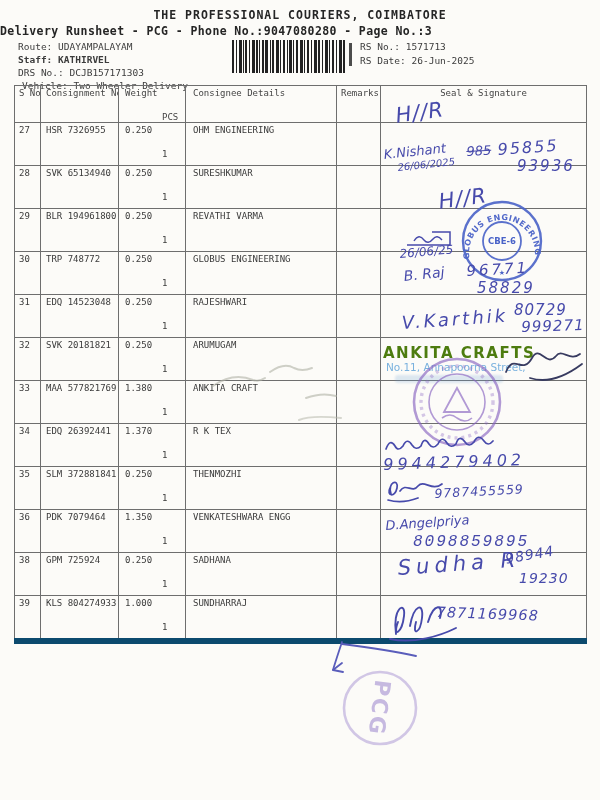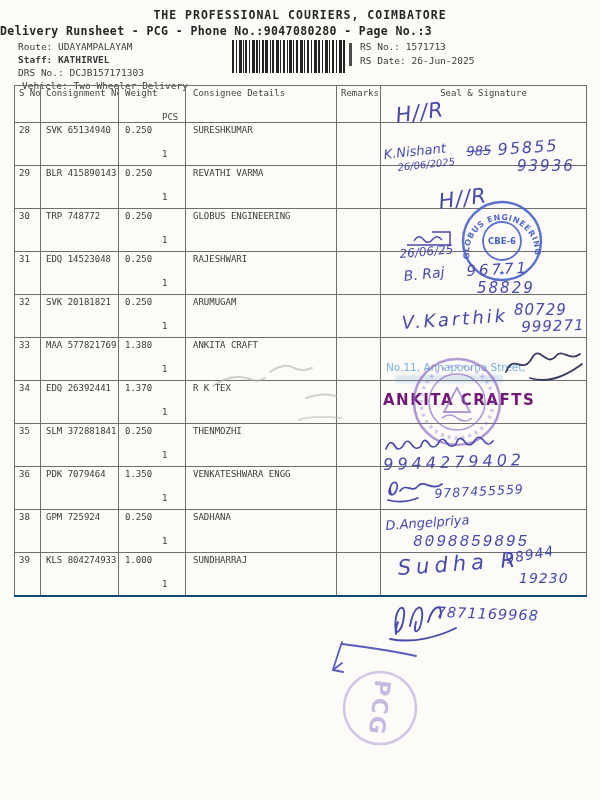--- a/index.html
+++ b/index.html
@@ -23,36 +23,36 @@
   .barcode{position:absolute;left:232px;top:40px;}
 
   
   table.grid{position:absolute;left:14px;top:85px;width:572px;
         border-collapse:collapse;table-layout:fixed;
         font-size:9px;color:#3a3a3a;}
   table.grid td,table.grid th{border:1px solid #6e6e6e;vertical-align:top;
         padding:2px 0 0 0;text-align:left;font-weight:normal;white-space:nowrap;overflow:hidden;}
   table.grid tr.hdr th{height:13px;font-size:9px;color:#444;}
   table.grid tr.trow td{height:40px;}
-  table.grid{border-bottom:2px solid #0c4a6e;padding-left:24px;}
+  table.grid{border-bottom:6px solid #0c4a6e;padding-left:24px;}
   .c-sno,.h-sno{padding-left:4px !important;}
   .c-con,.h-con{padding-left:5px !important;}
   .c-cd,.h-cd{padding-left:7px !important;}
   .h-rm{padding-left:4px !important;margin-left:48px;}
   .h-ss{text-align:center !important;}
   .wpflex{display:flex;}
   .wv{margin-left:6px;width:36px;}
   .pv{margin-left:1px;margin-top:24px;}
 
   
   .ink{position:absolute;left:0;top:0;width:600px;height:800px;pointer-events:none;}
   .hw{position:absolute;white-space:nowrap;color:#474aab;
       font-family:"DejaVu Sans",sans-serif;font-style:italic;transform-origin:left top;}
   .ank1{position:absolute;font-family:"DejaVu Sans",sans-serif;font-weight:bold;
-        color:#701a75;letter-spacing:1.5px;margin-top:47px;}
+        color:#4d7c0f;letter-spacing:1.5px;}
   .ank2{position:absolute;font-family:"DejaVu Sans",sans-serif;color:#79b1de;}
   .anksmudge{position:absolute;background:rgba(110,160,210,.22);filter:blur(1px);border-radius:3px;}
   .cancel{text-decoration:line-through;}
   svg.sig{position:absolute;overflow:visible;}
 </style>
 </head>
 <body>
 
 <div class="page">
 
@@ -123,38 +123,51 @@
               <span class="wv">Weight</span>
               <span class="pv">PCS</span>
             </span>
         </th>
         <th class="h-cd">Consignee Details</th>
         <th class="h-rm">Remarks</th>
         <th class="h-ss">Seal &amp; Signature</th>
       </tr>
     </thead>
     <tbody id="tbody">
+    <tr class="trow">
+      <td class="c-sno">27</td>
+      <td class="c-con">HSR 7326955</td>
+      <td>
+        <span class="wpflex">
+              <span class="wv">0.250</span>
+              <span class="pv">1</span>
+            </span>
+      </td>
+      <td class="c-cd">OHM ENGINEERING</td>
+      <td class="c-rm"></td>
+      <td class="c-ss"></td>
+    </tr>
 
     <tr class="trow">
       <td class="c-sno">28</td>
       <td class="c-con">SVK 65134940</td>
       <td>
         <span class="wpflex">
               <span class="wv">0.250</span>
               <span class="pv">1</span>
             </span>
       </td>
       <td class="c-cd">SURESHKUMAR</td>
       <td class="c-rm"></td>
       <td class="c-ss"></td>
     </tr>
 
     <tr class="trow">
       <td class="c-sno">29</td>
-      <td class="c-con">BLR 415890143</td>
+      <td class="c-con">BLR 194961800</td>
       <td>
         <span class="wpflex">
               <span class="wv">0.250</span>
               <span class="pv">1</span>
             </span>
       </td>
       <td class="c-cd">REVATHI VARMA</td>
       <td class="c-rm"></td>
       <td class="c-ss"></td>
     </tr>

